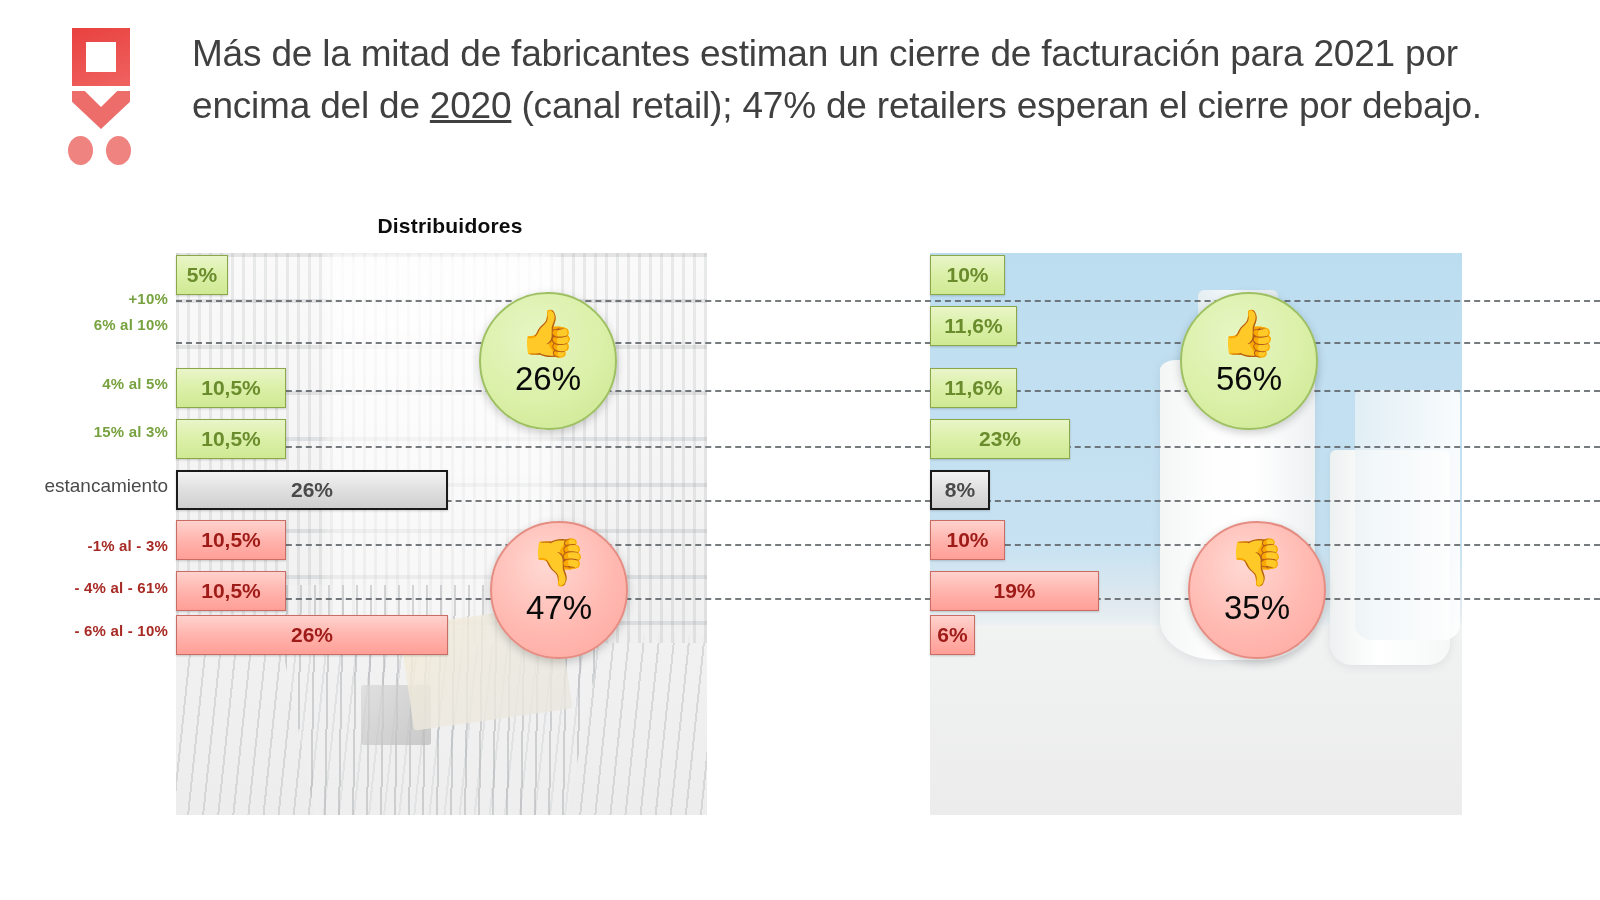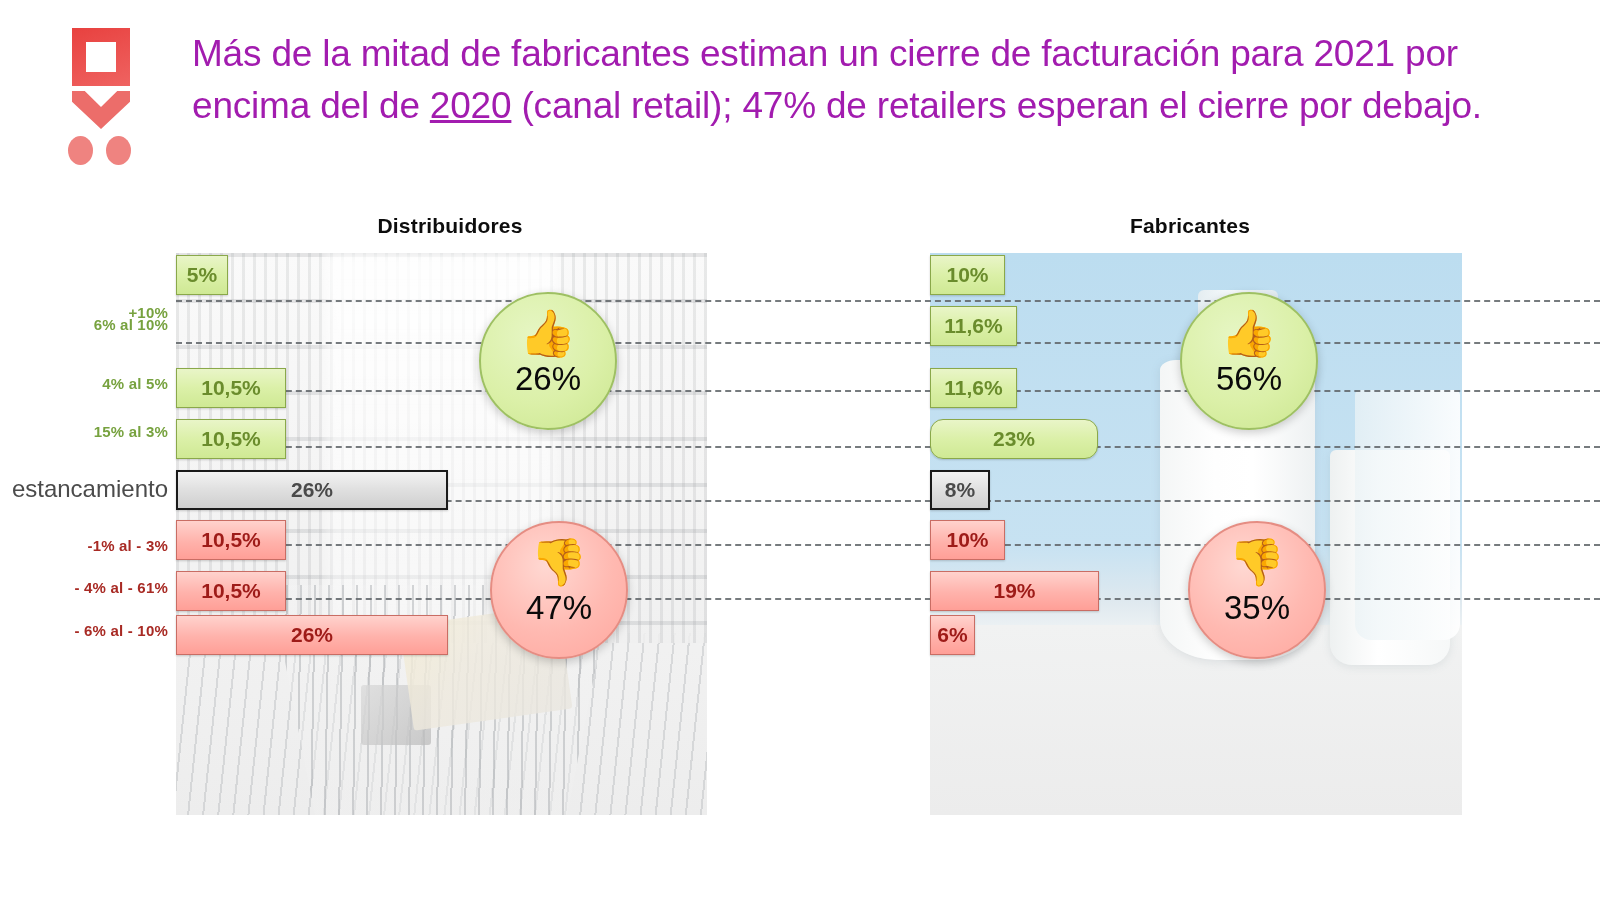--- a/index.html
+++ b/index.html
@@ -53,21 +53,21 @@
   }
   .logo-dot.d1 { left: 10px; }
   .logo-dot.d2 { left: 48px; }
 
   #title {
     position: absolute;
     left: 192px; top: 28px;
     width: 1320px;
     font-size: 37px;
     line-height: 52px;
-    color: #a21caf;
+    color: #404040;
     letter-spacing: -0.2px;
     font-weight: 400;
   }
   #title u { text-decoration: underline; text-underline-offset: 2px; }
 
   
   #chart {
     position: absolute;
     left: 0; top: 200px;
     width: 1600px; height: 700px;
@@ -216,21 +216,21 @@
   .cat-label {
     position: absolute;
     right: 1432px;
     text-align: right;
     font-size: 15px;
     font-weight: bold;
     letter-spacing: .2px;
     white-space: nowrap;
   }
   .cat-label.pos { color: #77a23f; }
-  .cat-label.neu { color: #4b4b4b; font-size: 24px; font-weight: normal; letter-spacing: 0; }
+  .cat-label.neu { color: #4b4b4b; font-size: 19px; font-weight: normal; letter-spacing: 0; }
   .cat-label.neg { color: #a82a24; }
 
   
   .badge {
     position: absolute;
     border-radius: 50%;
     display: flex;
     flex-direction: column;
     align-items: center;
     justify-content: flex-start;
@@ -275,21 +275,20 @@
     <span>Más de la mitad de fabricantes estiman un cierre de facturación</span>
     <span>para 2021 por encima del de </span><u>2020</u><span> (canal retail); 47% de retailers</span>
     <span>esperan el cierre por debajo.</span>
   </div>
 
 </div>
 
 <div id="chart">
 
   <div class="col-title" id="title-dist">Distribuidores</div>
-  <div class="col-title" id="title-fab">Fabricantes</div>
 
   <div class="panel" id="panel-left">
     <div class="bg"></div>
     <div class="shelves"></div>
     <div class="aisle"></div>
     <div class="cart"></div>
     <div class="cart-goods2"></div>
     <div class="cart-goods"></div>
   </div>
   <div class="panel" id="panel-right">
@@ -302,31 +301,31 @@
   </div>
 
   <div id="rows">
       <div class="gridline" style="top: 100px;"></div>
       <div class="gridline" style="top: 142px;"></div>
       <div class="gridline" style="top: 190px;"></div>
       <div class="gridline" style="top: 246px;"></div>
       <div class="gridline" style="top: 300px;"></div>
       <div class="gridline" style="top: 344px;"></div>
       <div class="gridline" style="top: 398px;"></div>
-      <div class="cat-label pos" style="top: 104px;">+10%</div>
+      <div class="cat-label pos" style="top: 90px;">+10%</div>
       <div class="bar pos" style="left: 176px; top: 55px; width: 52px;">5%</div>
       <div class="bar pos" style="left: 930px; top: 55px; width: 75px;">10%</div>
       <div class="cat-label pos" style="top: 116px; text-align: right;">6% al 10%</div>
       <div class="bar pos" style="left: 930px; top: 106px; width: 87px;">11,6%</div>
       <div class="cat-label pos" style="top: 175px;">4% al 5%</div>
       <div class="bar pos" style="left: 176px; top: 168px; width: 110px;">10,5%</div>
       <div class="bar pos" style="left: 930px; top: 168px; width: 87px;">11,6%</div>
       <div class="cat-label pos" style="top: 223px;">15% al 3%</div>
       <div class="bar pos" style="left: 176px; top: 219px; width: 110px;">10,5%</div>
-      <div class="bar pos" style="left: 930px; top: 219px; width: 168px; border-radius: 13px;">23%</div>
+      <div class="bar pos" style="left: 930px; top: 219px; width: 140px;">23%</div>
       <div class="cat-label neu" style="top: 275px;">estancamiento</div>
       <div class="bar neu" style="left: 176px; top: 270px; width: 272px;">26%</div>
       <div class="bar neu" style="left: 930px; top: 270px; width: 60px;">8%</div>
       <div class="cat-label neg" style="top: 337px;">-1% al - 3%</div>
       <div class="bar neg" style="left: 176px; top: 320px; width: 110px;">10,5%</div>
       <div class="bar neg" style="left: 930px; top: 320px; width: 75px;">10%</div>
       <div class="cat-label neg" style="top: 379px;">- 4% al - 61%</div>
       <div class="bar neg" style="left: 176px; top: 371px; width: 110px;">10,5%</div>
       <div class="bar neg" style="left: 930px; top: 371px; width: 169px;">19%</div>
       <div class="cat-label neg" style="top: 422px;">- 6% al - 10%</div>

